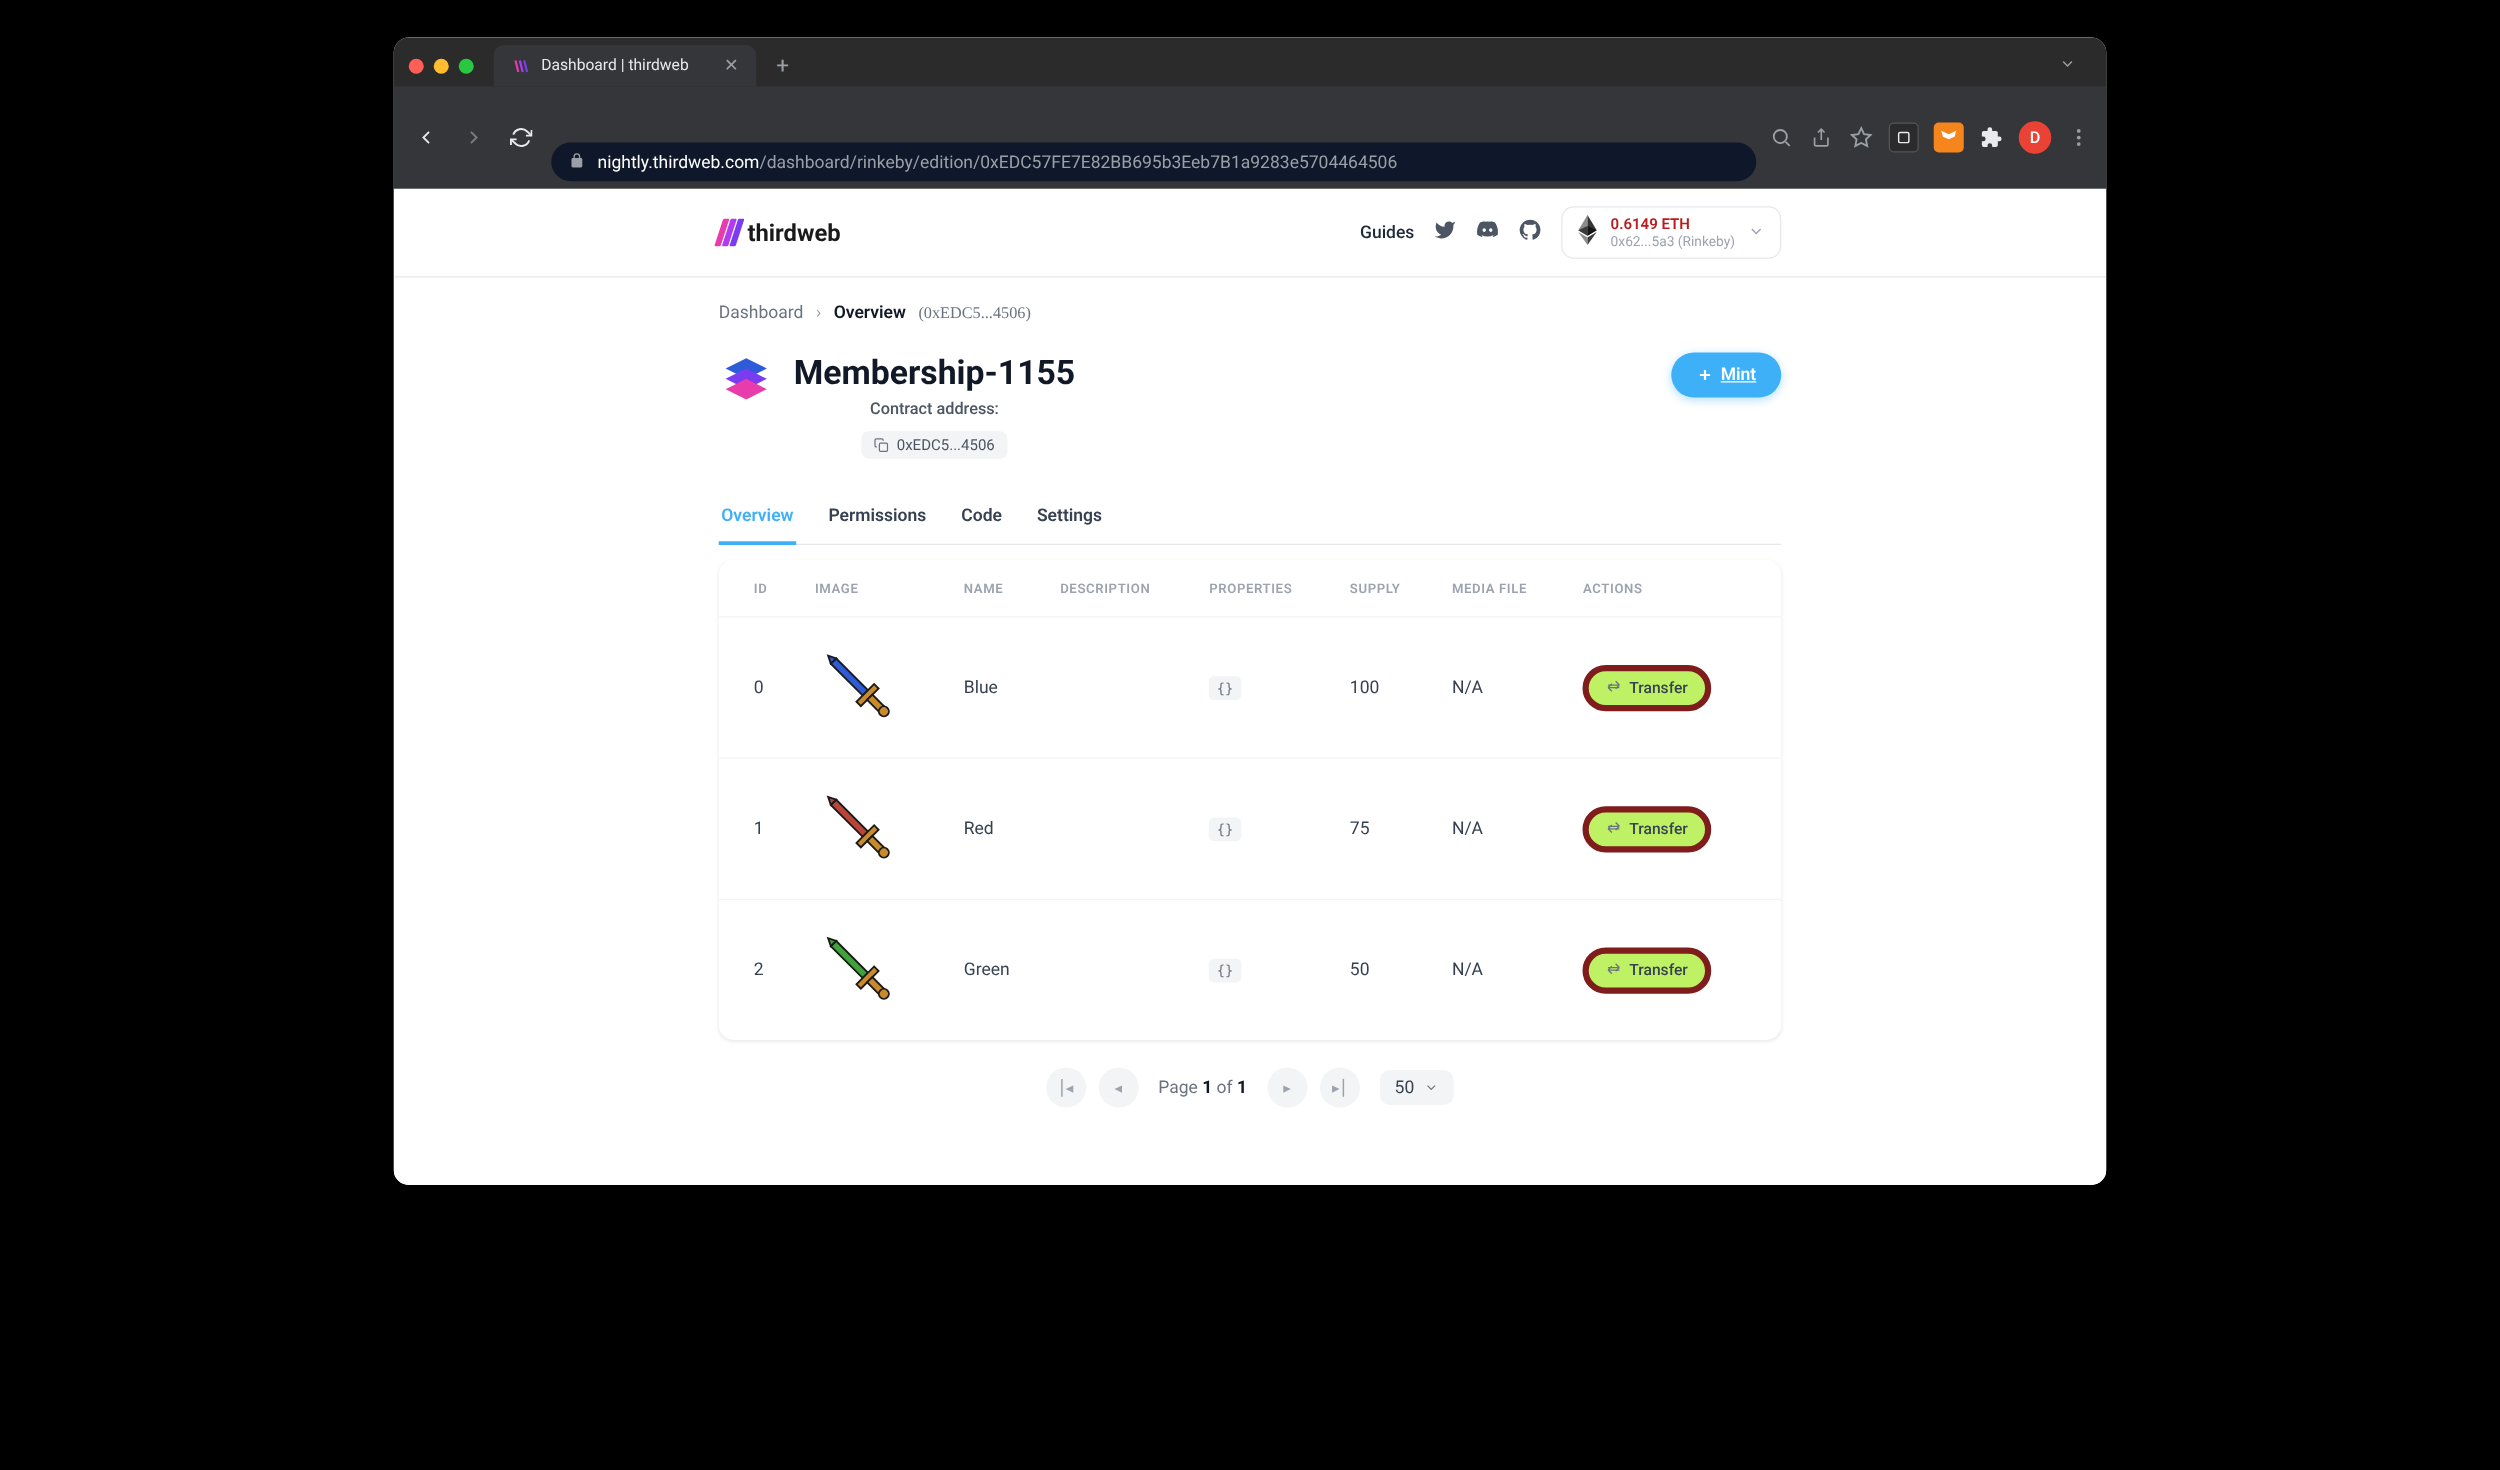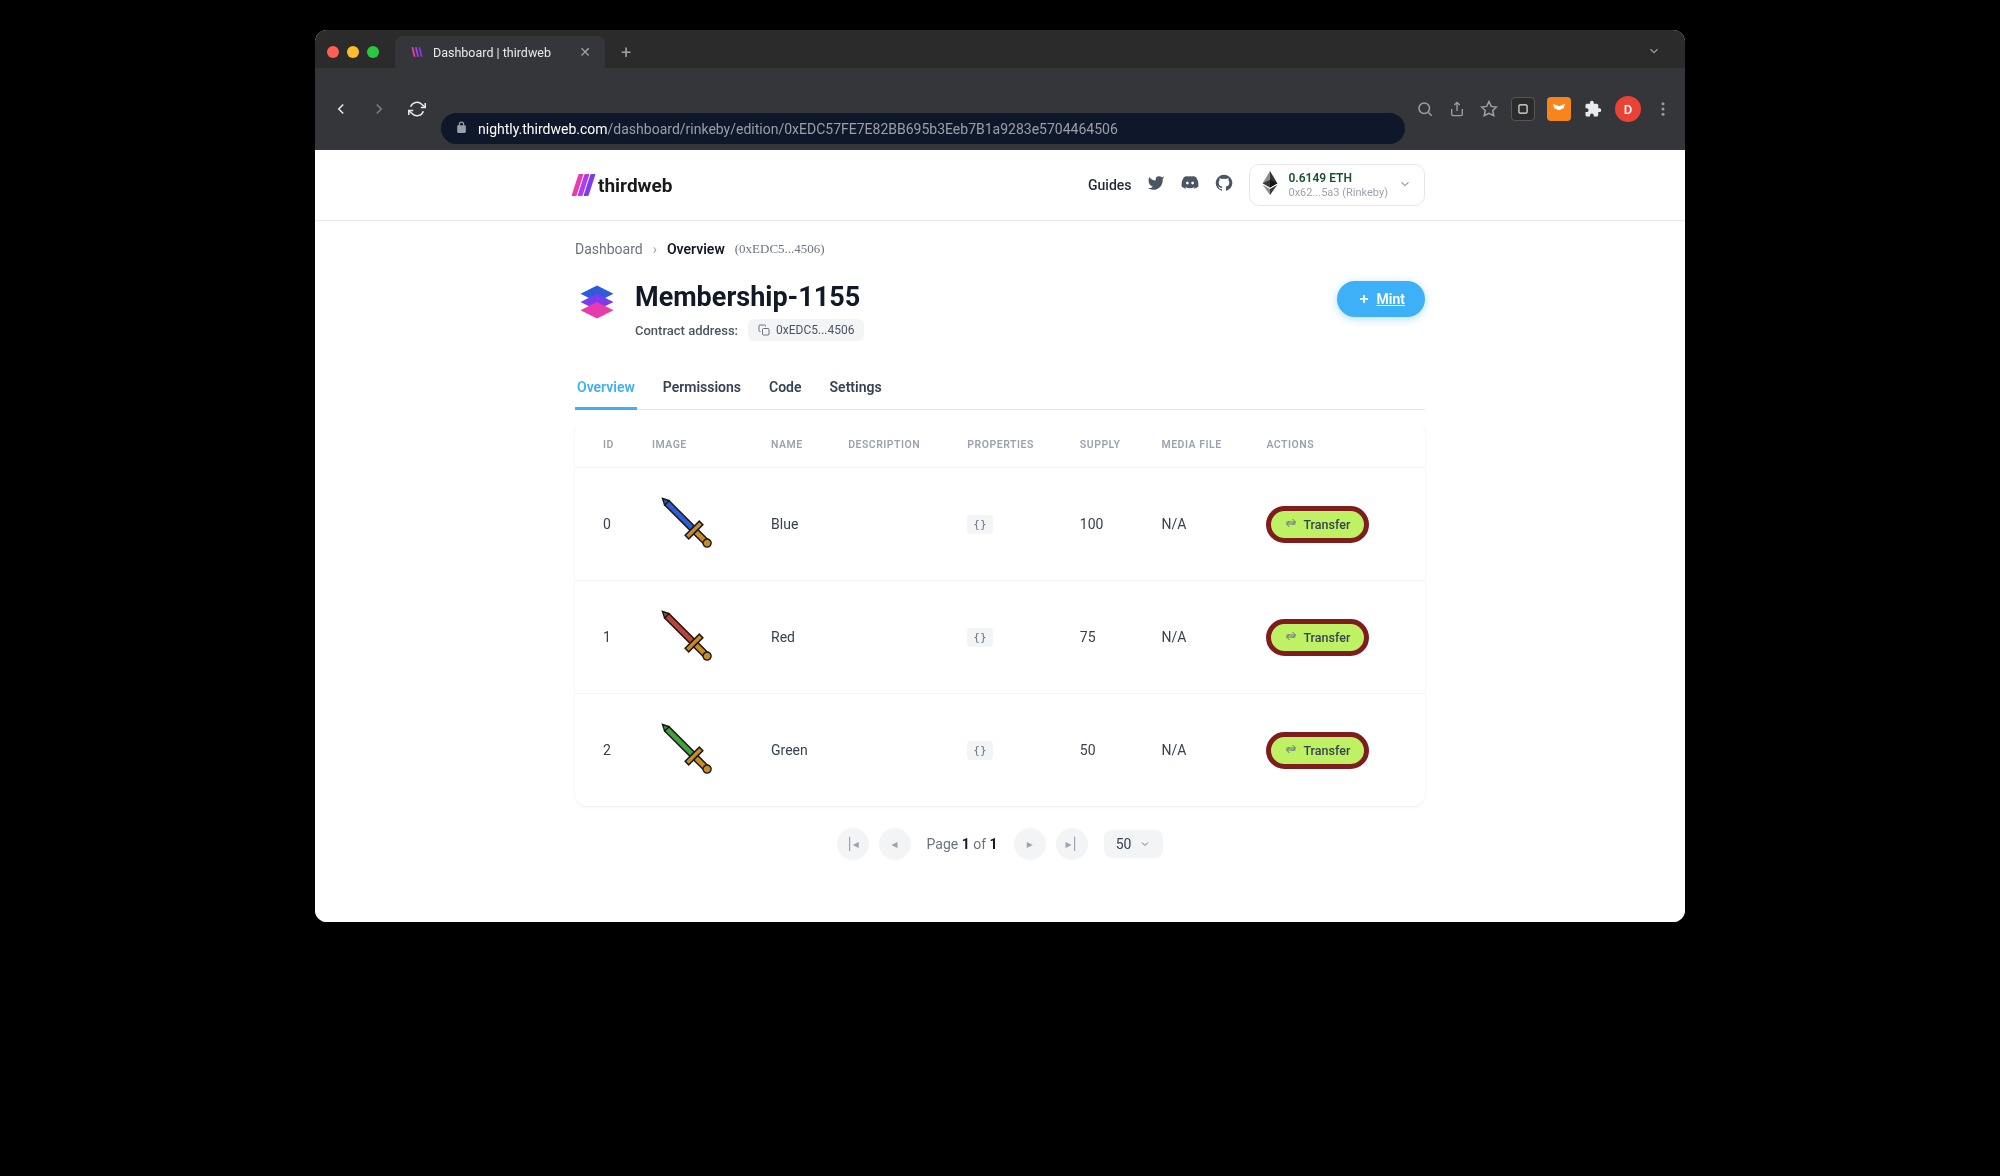--- a/index.html
+++ b/index.html
@@ -47,34 +47,34 @@
 .logo { display: flex; align-items: center; gap: 6px; font-weight: 700; font-size: 19px; color: #1a1a1a; }
 .logo-mark { display: flex; gap: 1px; }
 .logo-bar { width: 5px; height: 22px; border-radius: 1px; transform: skewX(-18deg); }
 .topbar-spacer { flex: 1; }
 .guides-link { color: #1f2937; font-size: 14px; font-weight: 500; cursor: pointer; }
 .social-icons { display: flex; gap: 16px; align-items: center; }
 .social-icons svg { width: 18px; height: 18px; fill: #4b5563; cursor: pointer; }
 .wallet-pill { display: flex; align-items: center; gap: 10px; border: 1px solid #e5e7eb; border-radius: 10px; padding: 6px 12px; cursor: pointer; }
 .eth-icon { width: 16px; height: 24px; }
 .wallet-text { line-height: 1.2; }
-.wallet-balance { font-size: 12px; font-weight: 600; color: #14532d; }
+.wallet-balance { font-size: 12px; font-weight: 600; color: #b91c1c; }
 .wallet-addr { font-size: 11px; color: #9ca3af; }
 .chev { color: #9ca3af; }
 
 .content { max-width: 850px; margin: 0 auto; padding: 20px 0 40px; }
 .breadcrumb { display: flex; align-items: flex-end; gap: 10px; font-size: 14px; color: #6b7280; margin-bottom: 24px; }
 .bc-sep { color: #9ca3af; }
 .bc-current { color: #111827; font-weight: 600; }
 .bc-hash { font-family: Liberation Serif, serif; color: #6b7280; font-size: 13px; }
 
 .header-row { display: flex; align-items: flex-start; gap: 16px; margin-bottom: 28px; }
 .contract-icon { width: 44px; height: 44px; }
 .header-info h1 { font-size: 27px; font-weight: 700; color: #111827; margin-bottom: 6px; }
-.addr-row { display: flex; align-items: center; gap: 10px; font-size: 13px; }
+.addr-row { display: flex; align-items: center; gap: 10px; font-size: 13px; flex-direction: column; }
 .addr-label { color: #4b5563; font-weight: 500; }
 .addr-chip { display: inline-flex; align-items: center; gap: 6px; background: #f3f4f6; border-radius: 6px; padding: 4px 10px; font-family: "SF Mono", Menlo, monospace; font-size: 12px; color: #4b5563; cursor: pointer; }
 .header-spacer { flex: 1; }
 .mint-btn { display: inline-flex; align-items: center; gap: 6px; background: #3eb0f7; color: #fff; border: none; border-radius: 999px; padding: 10px 20px; font-size: 14px; font-weight: 600; cursor: pointer; box-shadow: 0 2px 8px rgba(62,176,247,0.4); text-decoration: underline; }
 
 .tabs { display: flex; gap: 24px; border-bottom: 1px solid #e5e7eb; margin-bottom: 0; }
 .tab-item { padding: 10px 2px 12px; font-size: 14px; font-weight: 600; color: #374151; cursor: pointer; border-bottom: 3px solid transparent; margin-bottom: -1px; }
 .tab-item.active { color: #3eb0f7; border-bottom-color: #3eb0f7; }
 
 .table-card { background: #fff; border: none; border-radius: 12px; margin-top: 12px; box-shadow: 0 1px 3px rgba(0,0,0,0.08); overflow: hidden; }

